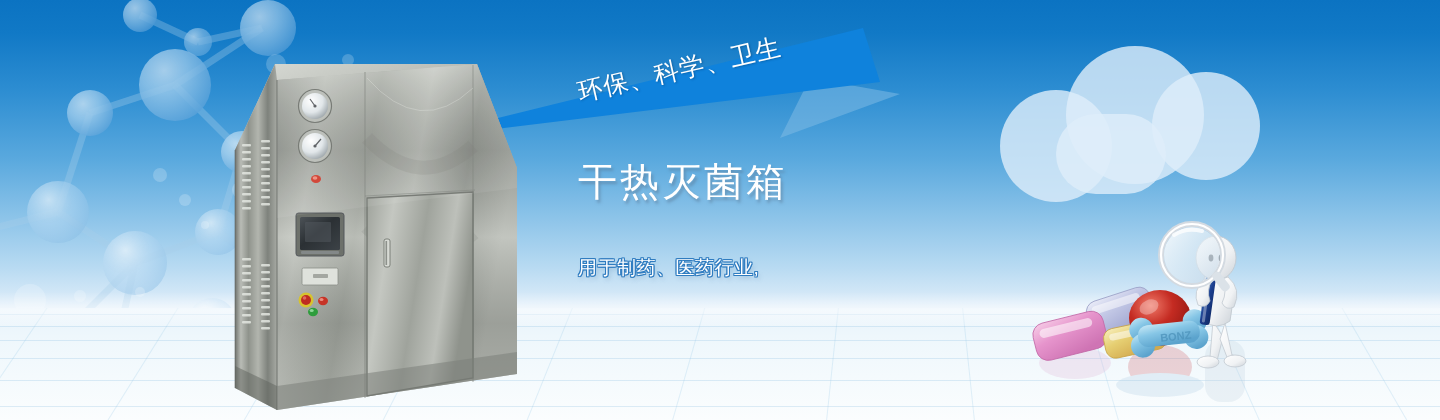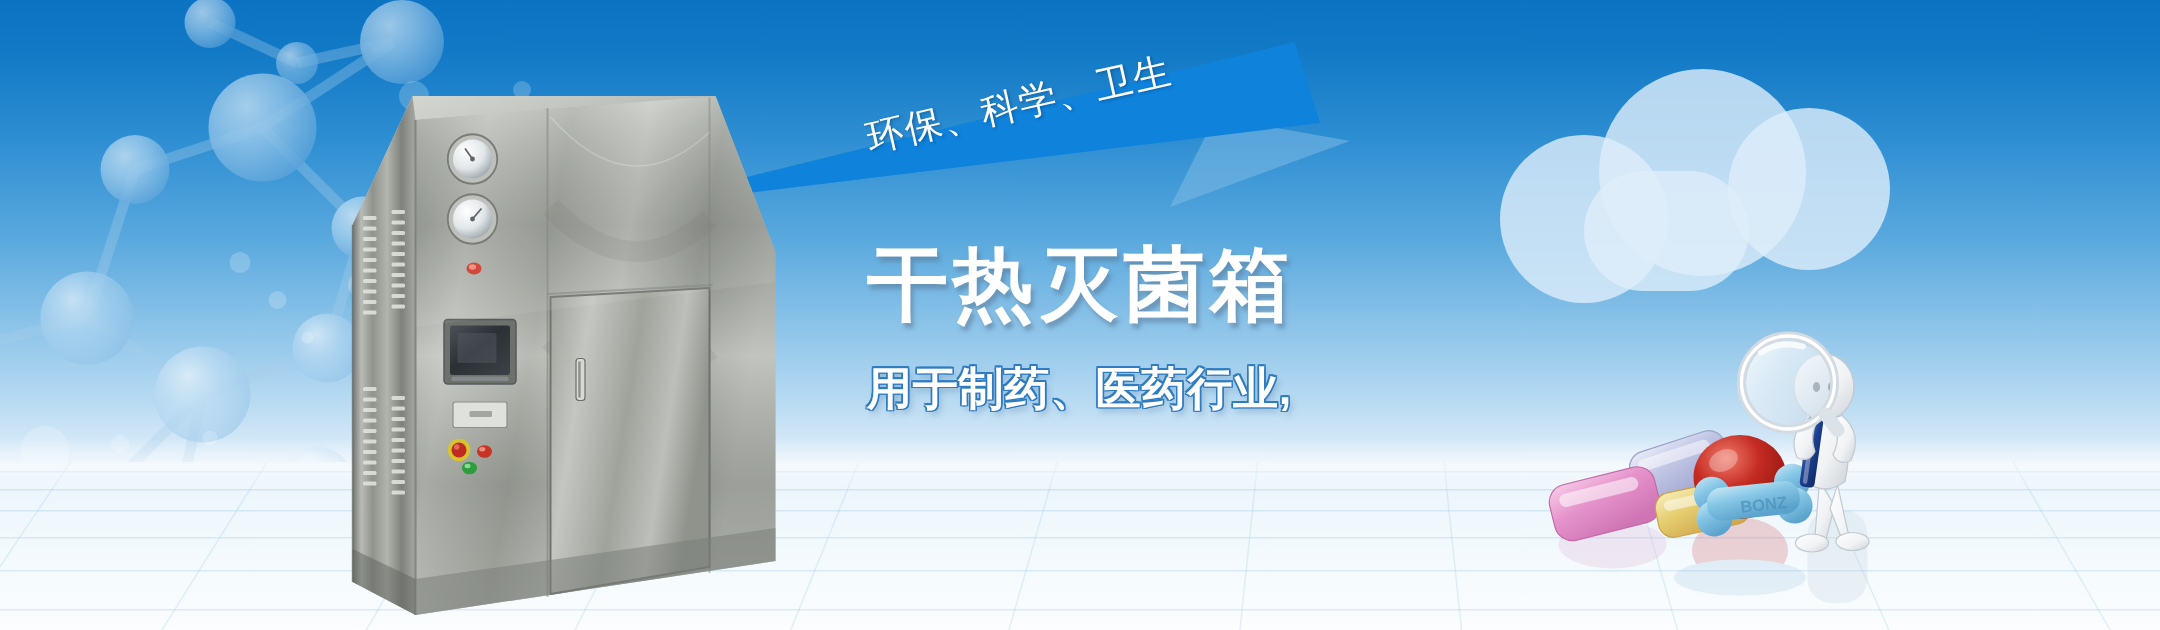--- a/index.html
+++ b/index.html
@@ -122,44 +122,45 @@
   
   .headline {
     position: absolute;
     left: 578px;
     top: 162px;
     width: 480px;
   }
   .title {
     margin: 0;
     color: #ffffff;
-    font-size: 54px;
-    font-weight: bold;
+    font-size: 39px;
+    font-weight: normal;
     letter-spacing: 3px;
     line-height: 1.05;
     text-shadow: 2px 3px 3px rgba(90,120,150,0.55);
     white-space: nowrap;
   }
   .subtitle {
     margin: 0;
     padding-top: 18px;
   }
   .subtitle-line {
     color: #ffffff;
-    font-size: 30px;
-    font-weight: bold;
+    font-size: 19px;
+    font-weight: normal;
     line-height: 1.52;
     letter-spacing: 0.5px;
     white-space: nowrap;
     text-shadow:
        1px 0 0 #2f7cc0, -1px 0 0 #2f7cc0,
        0 1px 0 #2f7cc0, 0 -1px 0 #2f7cc0,
        1px 1px 0 #2f7cc0, -1px -1px 0 #2f7cc0,
        1px -1px 0 #2f7cc0, -1px 1px 0 #2f7cc0,
        2px 3px 4px rgba(70,110,150,0.35);
+    margin-top: 33px;
   }
 
   
   .machine {
     position: absolute;
     left: 215px;
     top: 18px;
     width: 320px;
     height: 400px;
   }

